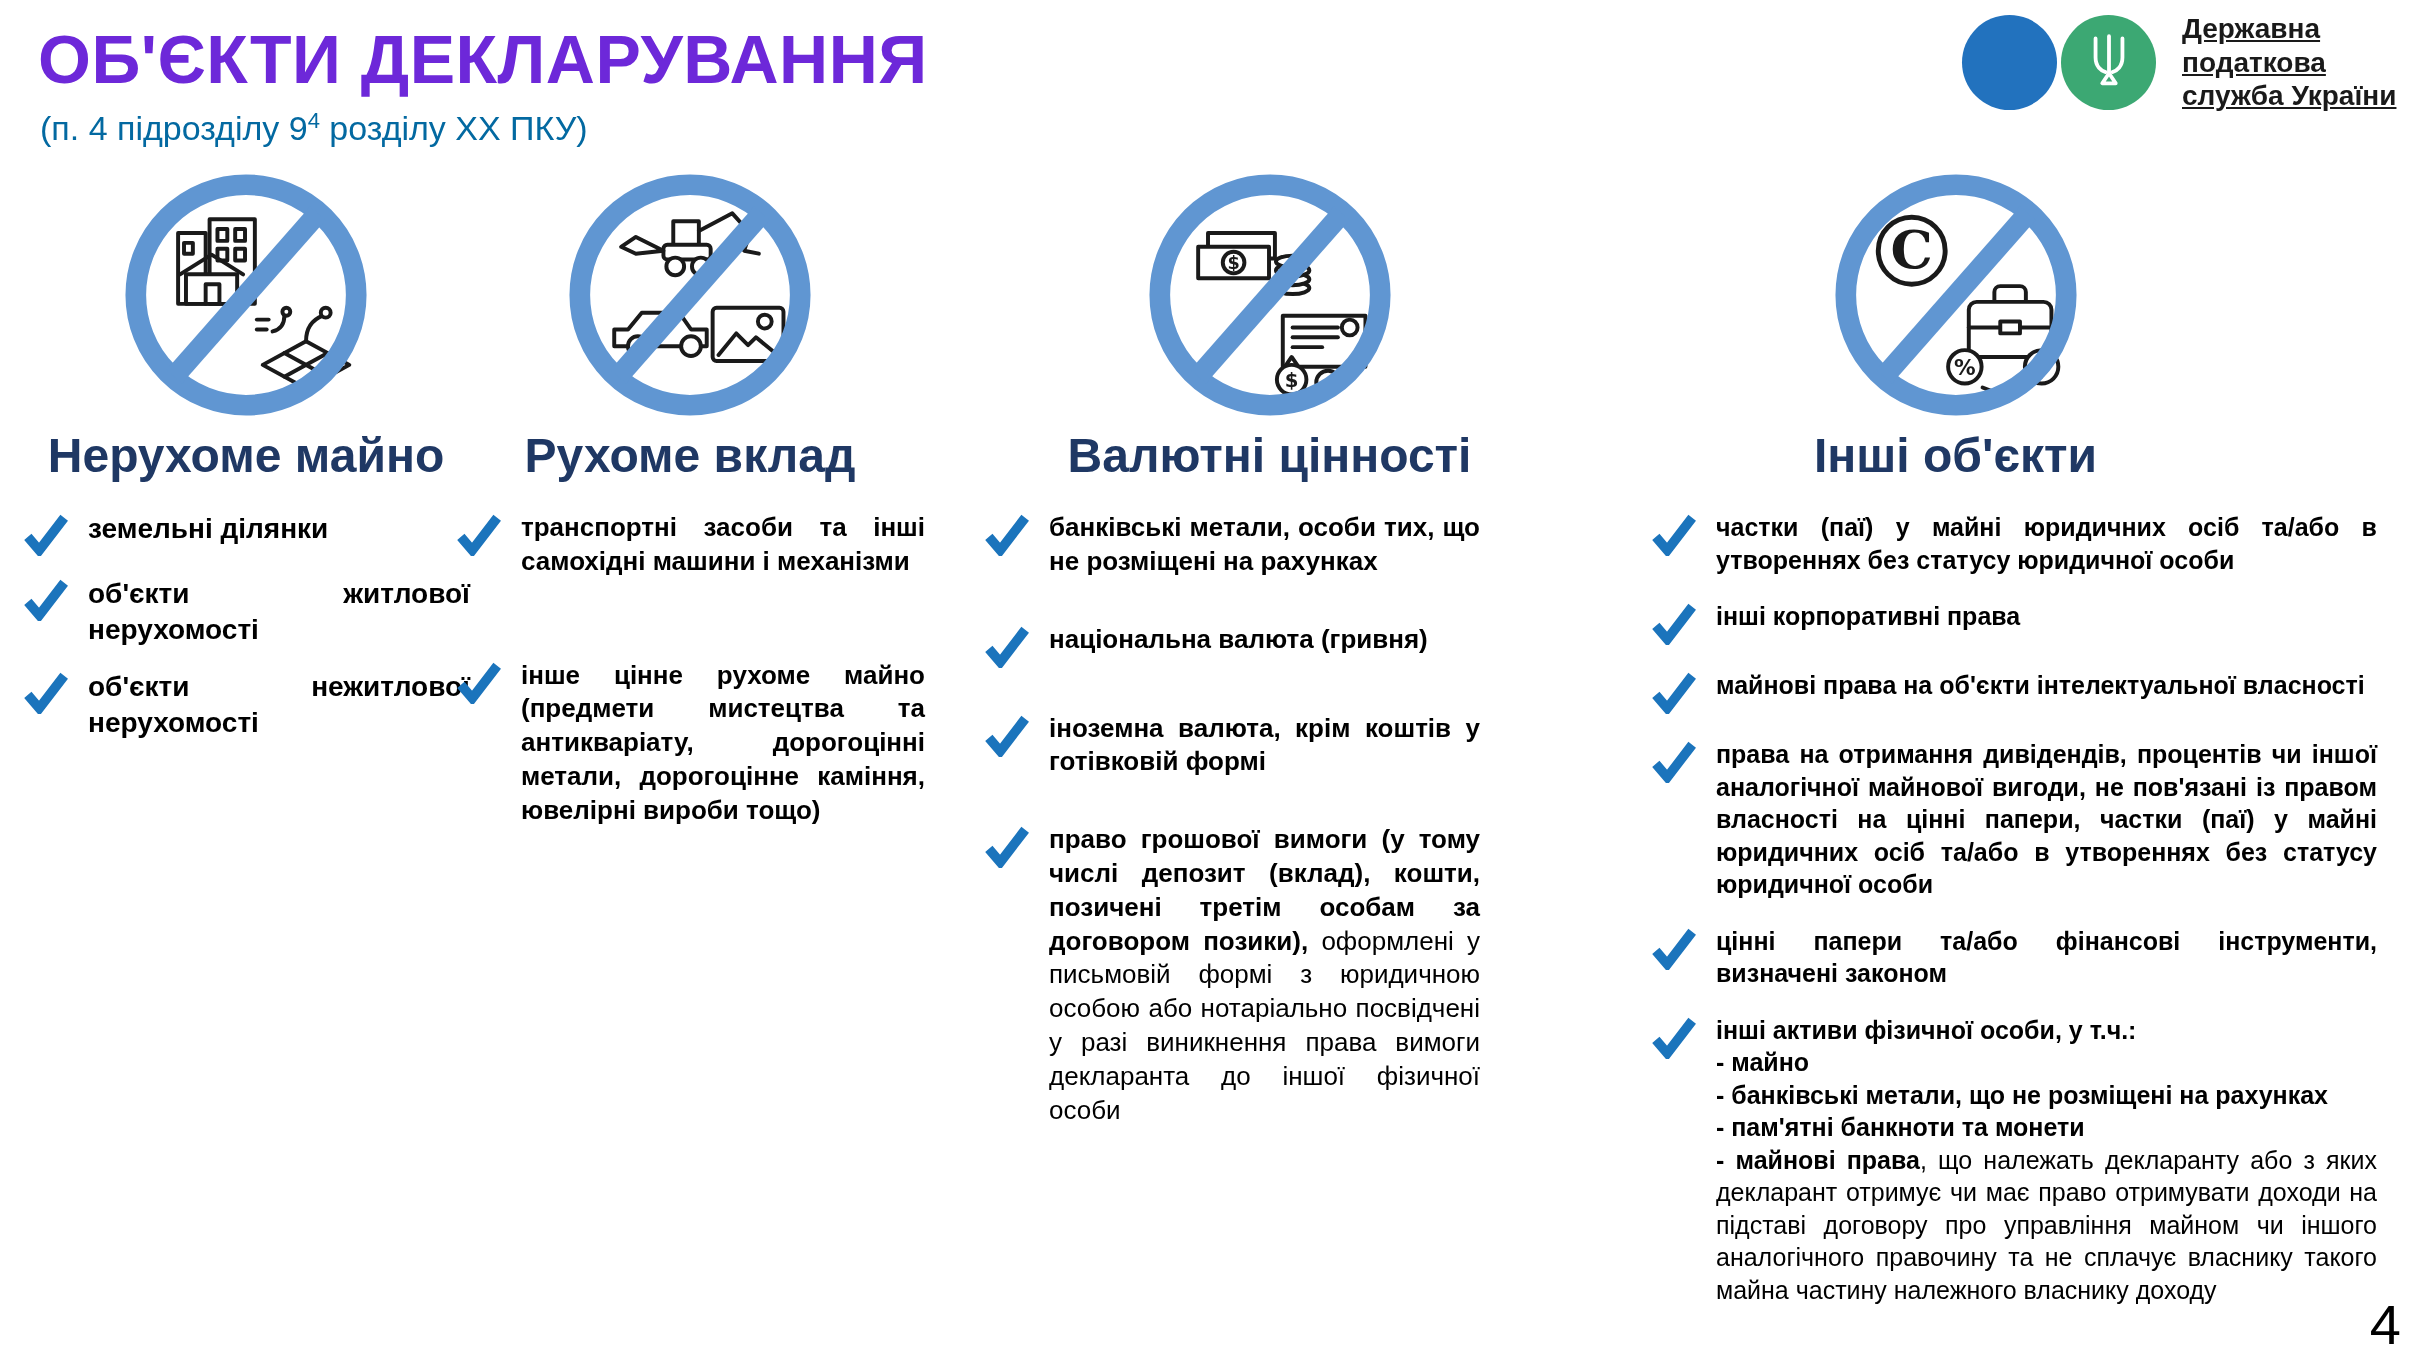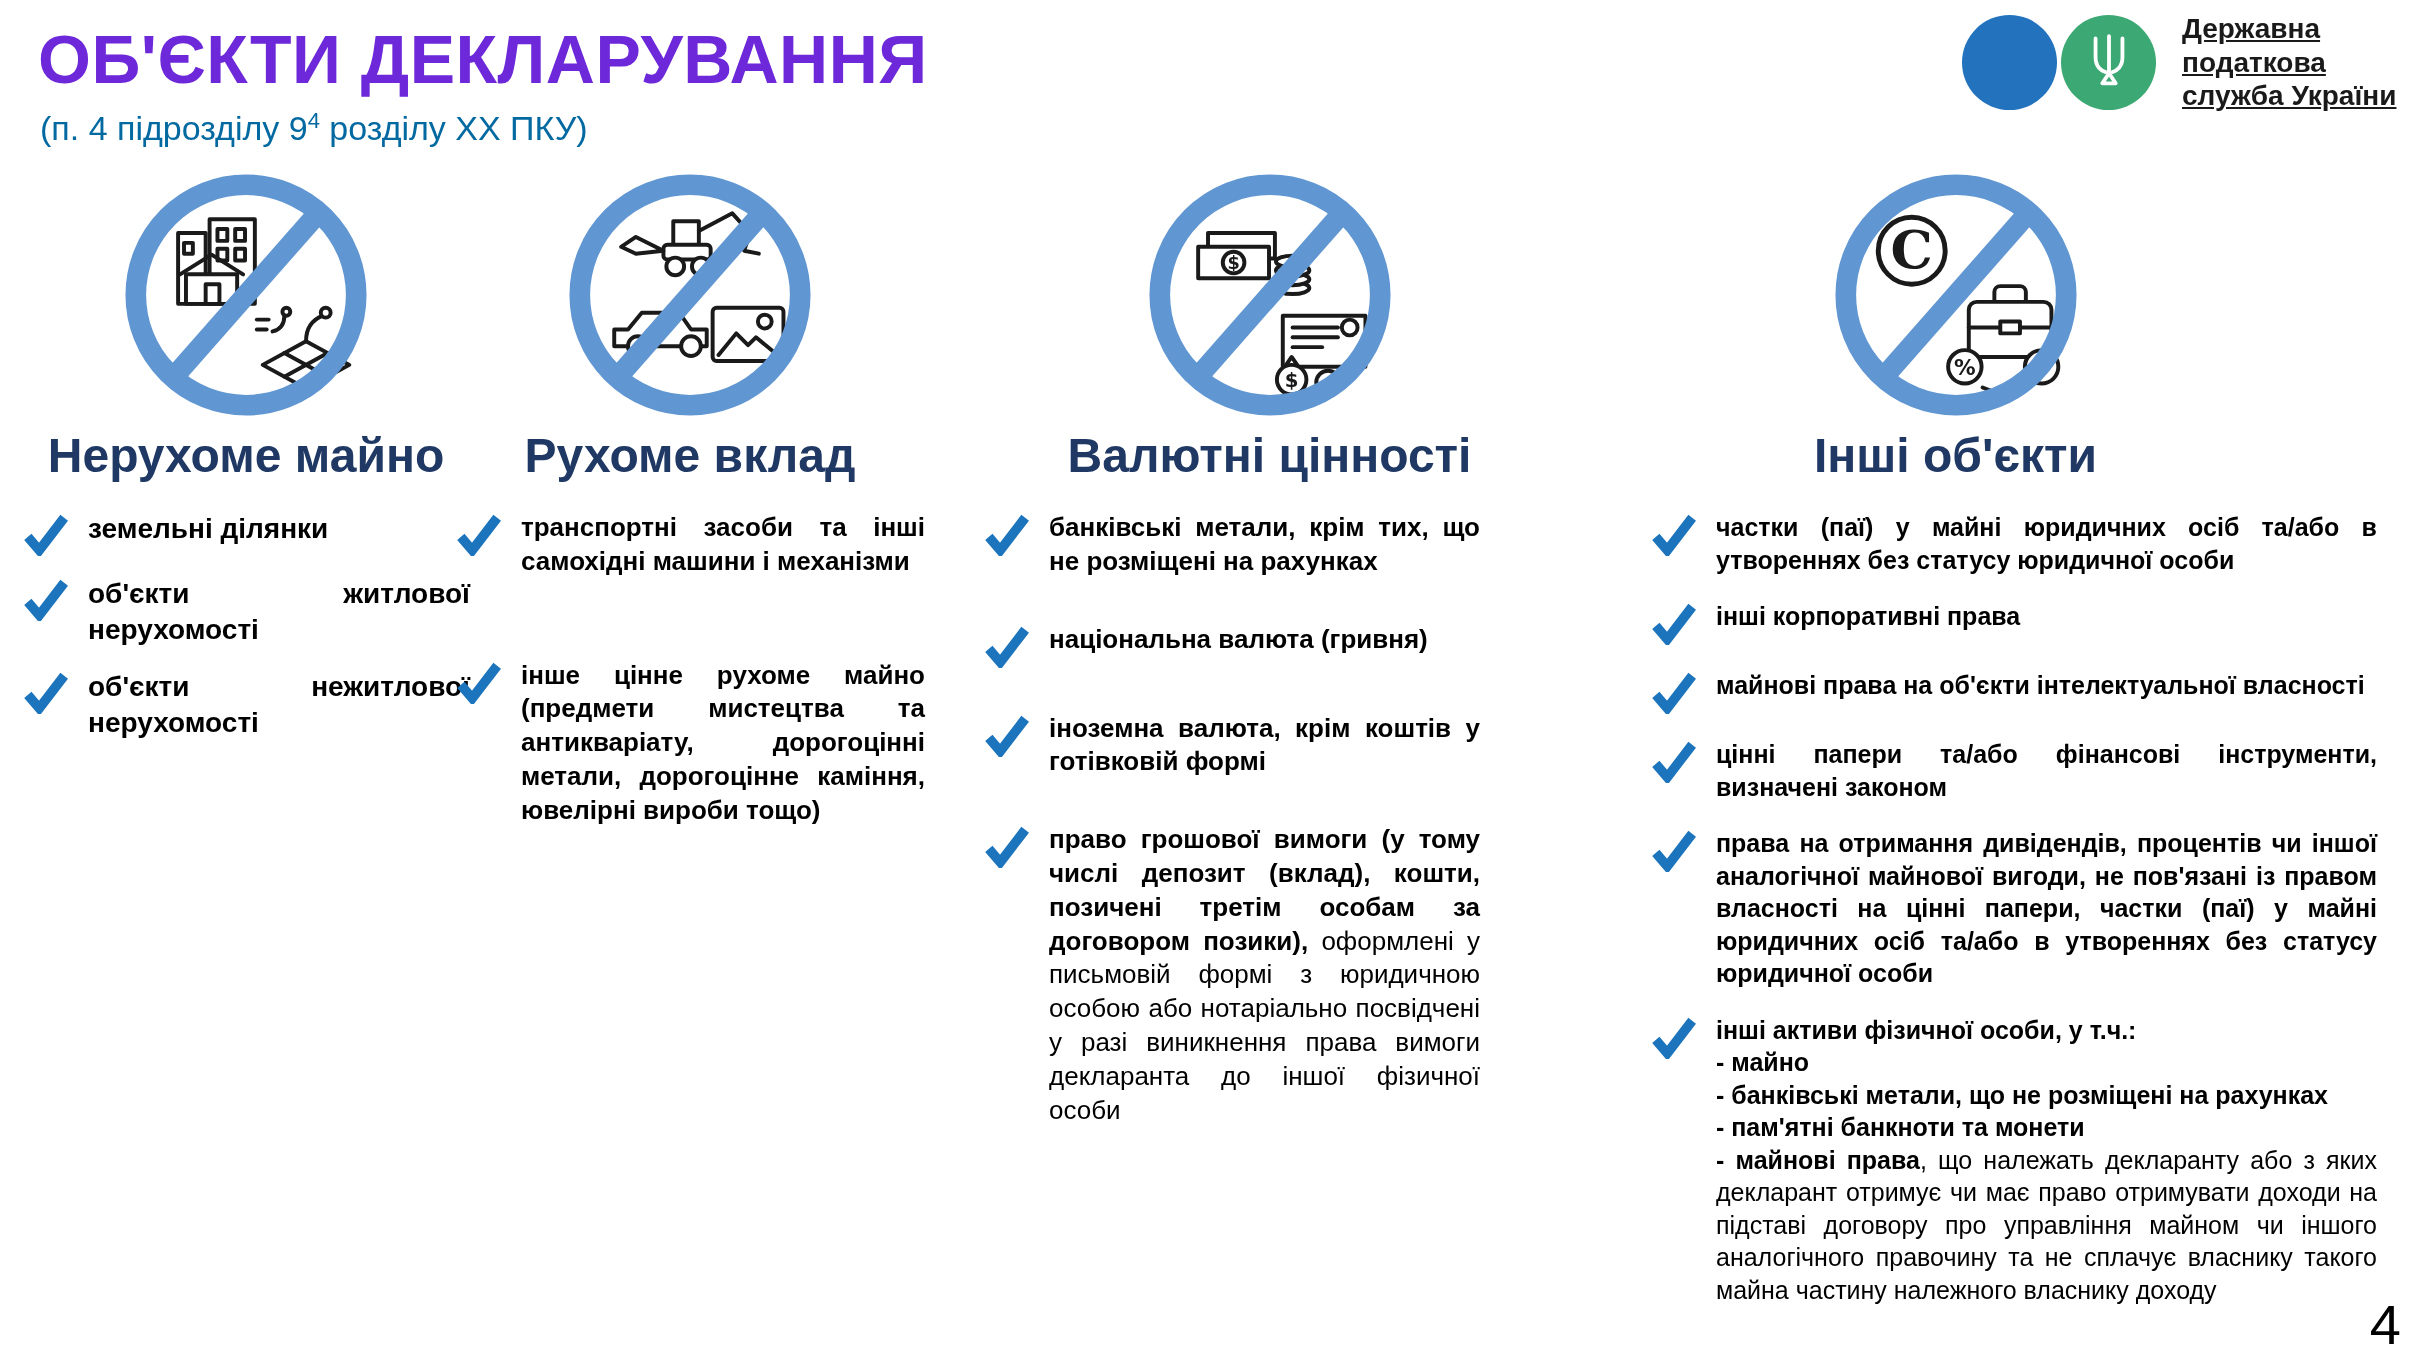--- a/index.html
+++ b/index.html
@@ -216,21 +216,21 @@
       <circle class="ring" cx="125" cy="125" r="112"></circle>
       <line class="ring" x1="198" y1="42" x2="52" y2="208"></line>
     </svg>
     <h2>Валютні цінності</h2>
   </div>
   <ul class="items">
       <li class="item">
         <svg class="chkmark chk" viewBox="0 0 48 46">
     <path d="M5 26 L17 40 L43 6"></path>
   </svg>
-        <p><span class="b">банківські метали, крім тих, що не розміщені на рахунках</span></p>
+        <p><span class="b">банківські метали, особи тих, що не розміщені на рахунках</span></p>
       </li>
       <li class="item">
         <svg class="chkmark chk" viewBox="0 0 48 46">
     <path d="M5 26 L17 40 L43 6"></path>
   </svg>
         <p><span class="b">національна валюта (гривня)</span></p>
       </li>
       <li class="item">
         <svg class="chkmark chk" viewBox="0 0 48 46">
     <path d="M5 26 L17 40 L43 6"></path>
@@ -290,27 +290,27 @@
       <li class="item">
         <svg class="chkmark chk" viewBox="0 0 48 46">
     <path d="M5 26 L17 40 L43 6"></path>
   </svg>
         <p><span class="b">майнові права на об'єкти інтелектуальної власності</span></p>
       </li>
       <li class="item">
         <svg class="chkmark chk" viewBox="0 0 48 46">
     <path d="M5 26 L17 40 L43 6"></path>
   </svg>
+        <p><span class="b">права на отримання дивідендів, процентів чи іншої аналогічної майнової вигоди, не пов'язані із правом власності на цінні папери, частки (паї) у майні юридичних осіб та/або в утвореннях без статусу юридичної особи</span></p>
+      </li>
+      <li class="item">
+        <svg class="chkmark chk" viewBox="0 0 48 46">
+    <path d="M5 26 L17 40 L43 6"></path>
+  </svg>
         <p><span class="b">цінні папери та/або фінансові інструменти, визначені законом</span></p>
-      </li>
-      <li class="item">
-        <svg class="chkmark chk" viewBox="0 0 48 46">
-    <path d="M5 26 L17 40 L43 6"></path>
-  </svg>
-        <p><span class="b">права на отримання дивідендів, процентів чи іншої аналогічної майнової вигоди, не пов'язані із правом власності на цінні папери, частки (паї) у майні юридичних осіб та/або в утвореннях без статусу юридичної особи</span></p>
       </li>
       <li class="item">
         <svg class="chkmark chk" viewBox="0 0 48 46">
     <path d="M5 26 L17 40 L43 6"></path>
   </svg>
         <p><span class="b">інші активи фізичної особи, у т.ч.:</span><br><span class="b">- майно</span><br><span class="b">- банківські метали, що не розміщені на рахунках</span><br><span class="b">- пам'ятні банкноти та монети</span><br><span class="b">- майнові права</span><span class="r">, що належать декларанту або з яких декларант отримує чи має право отримувати доходи на підставі договору про управління майном чи іншого аналогічного правочину та не сплачує власнику такого майна частину належного власнику доходу</span></p>
       </li>
     </ul>
 </section>
 

